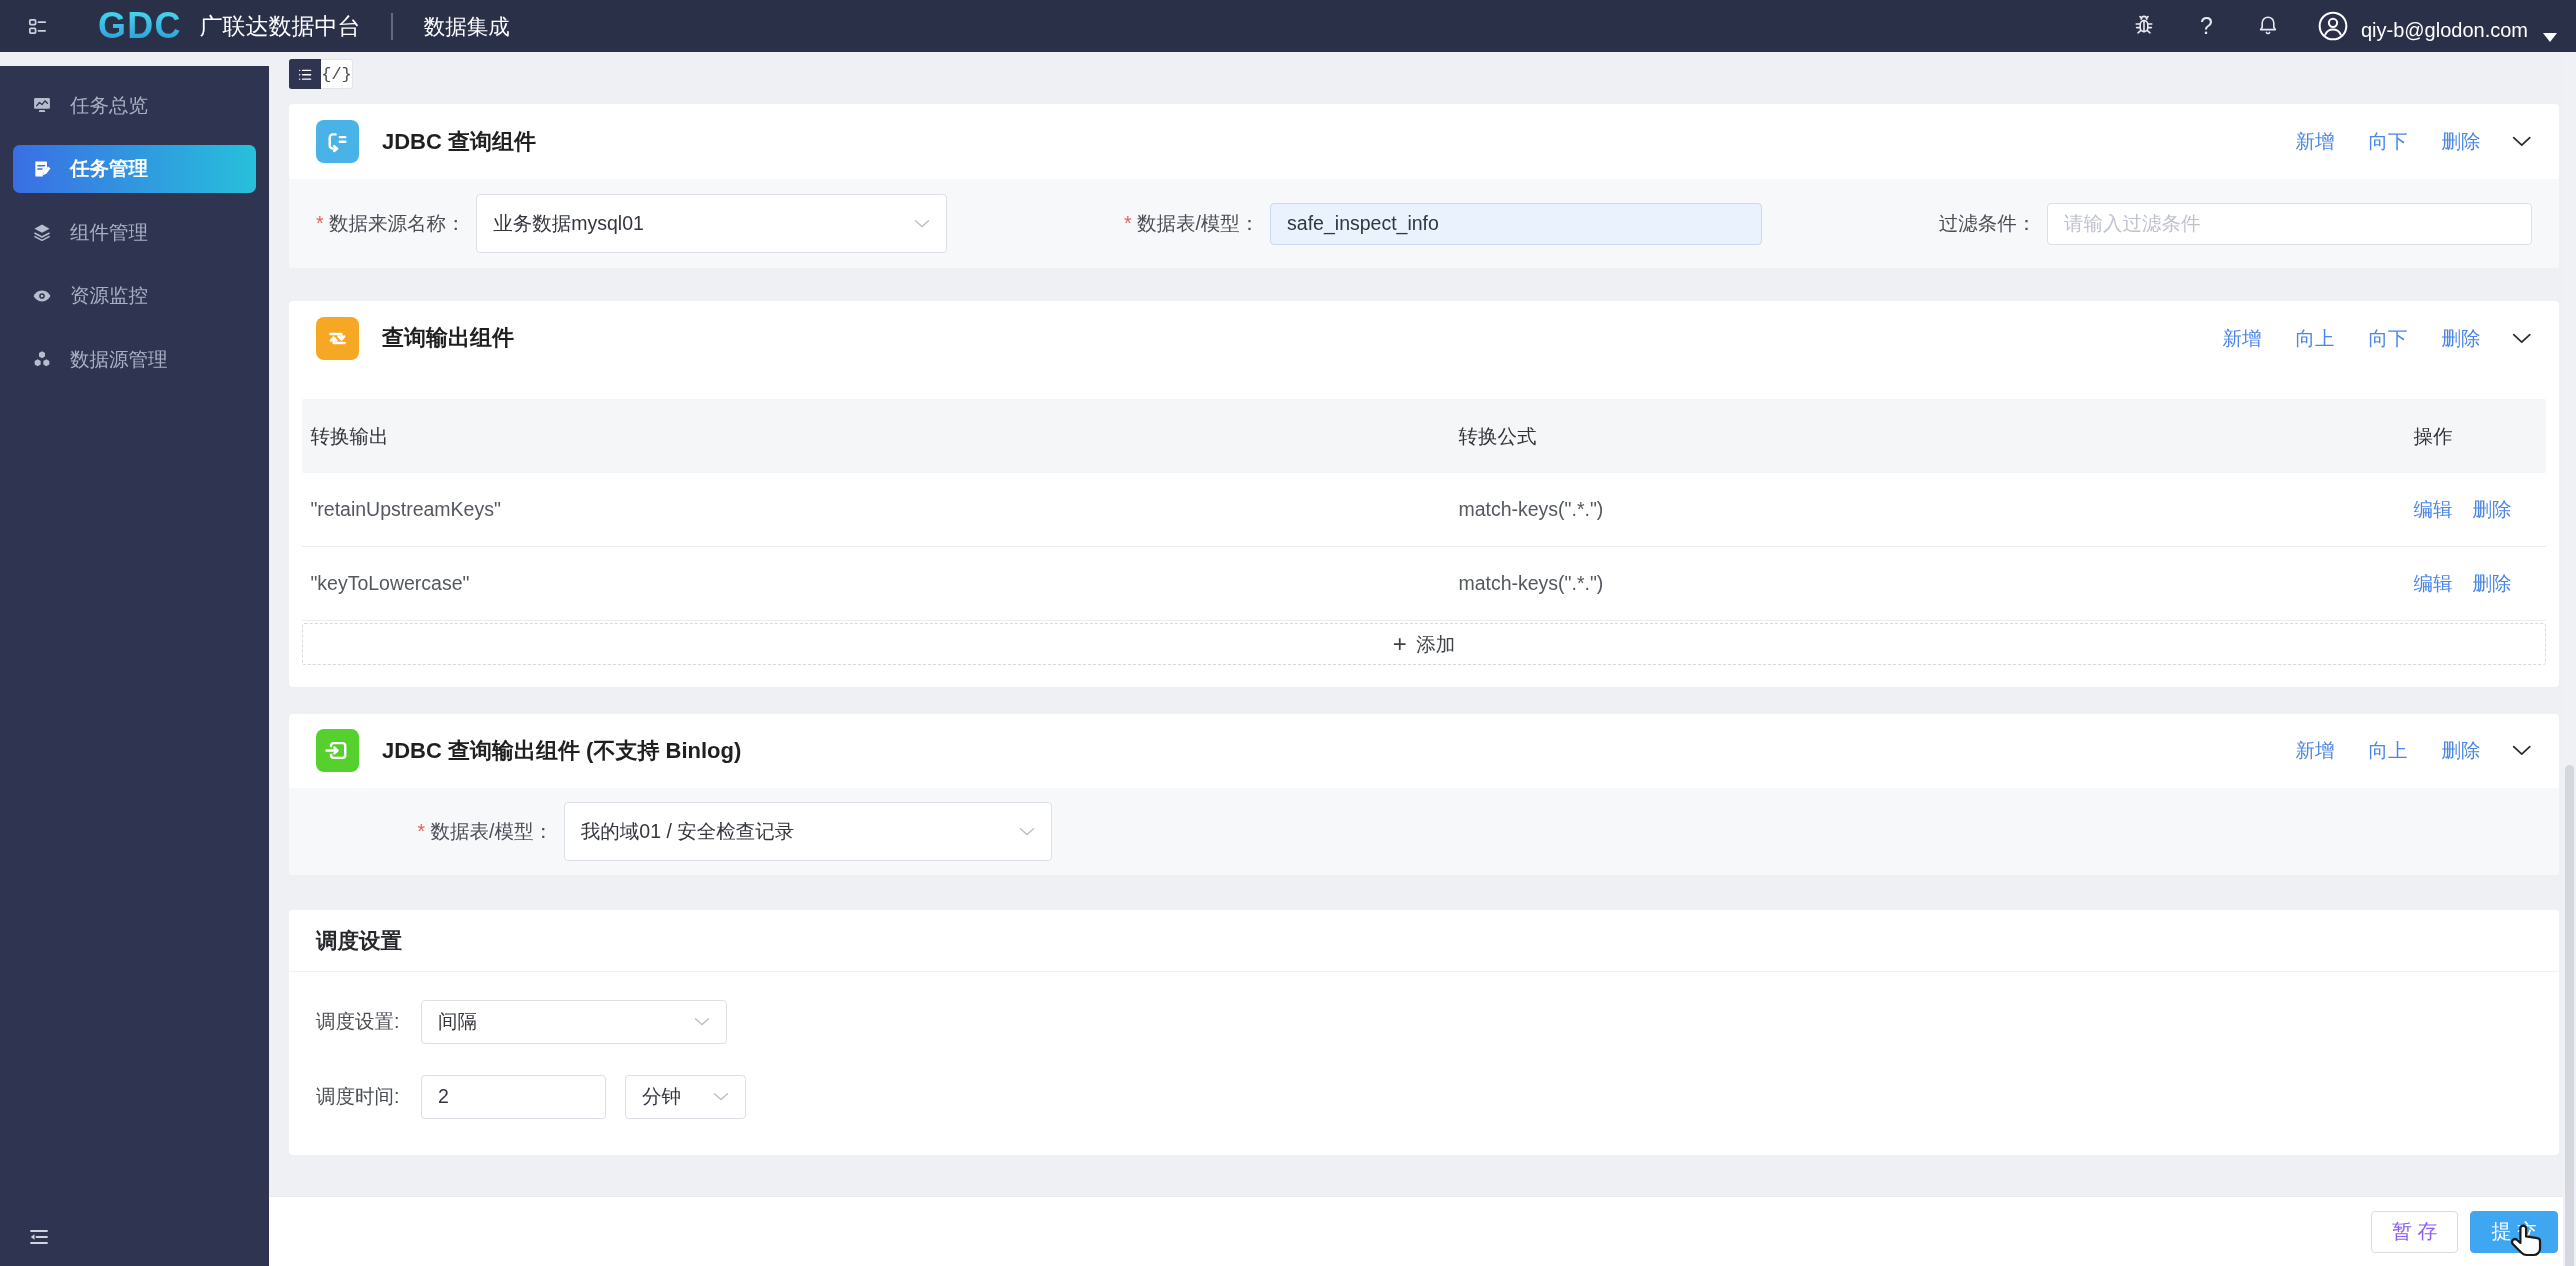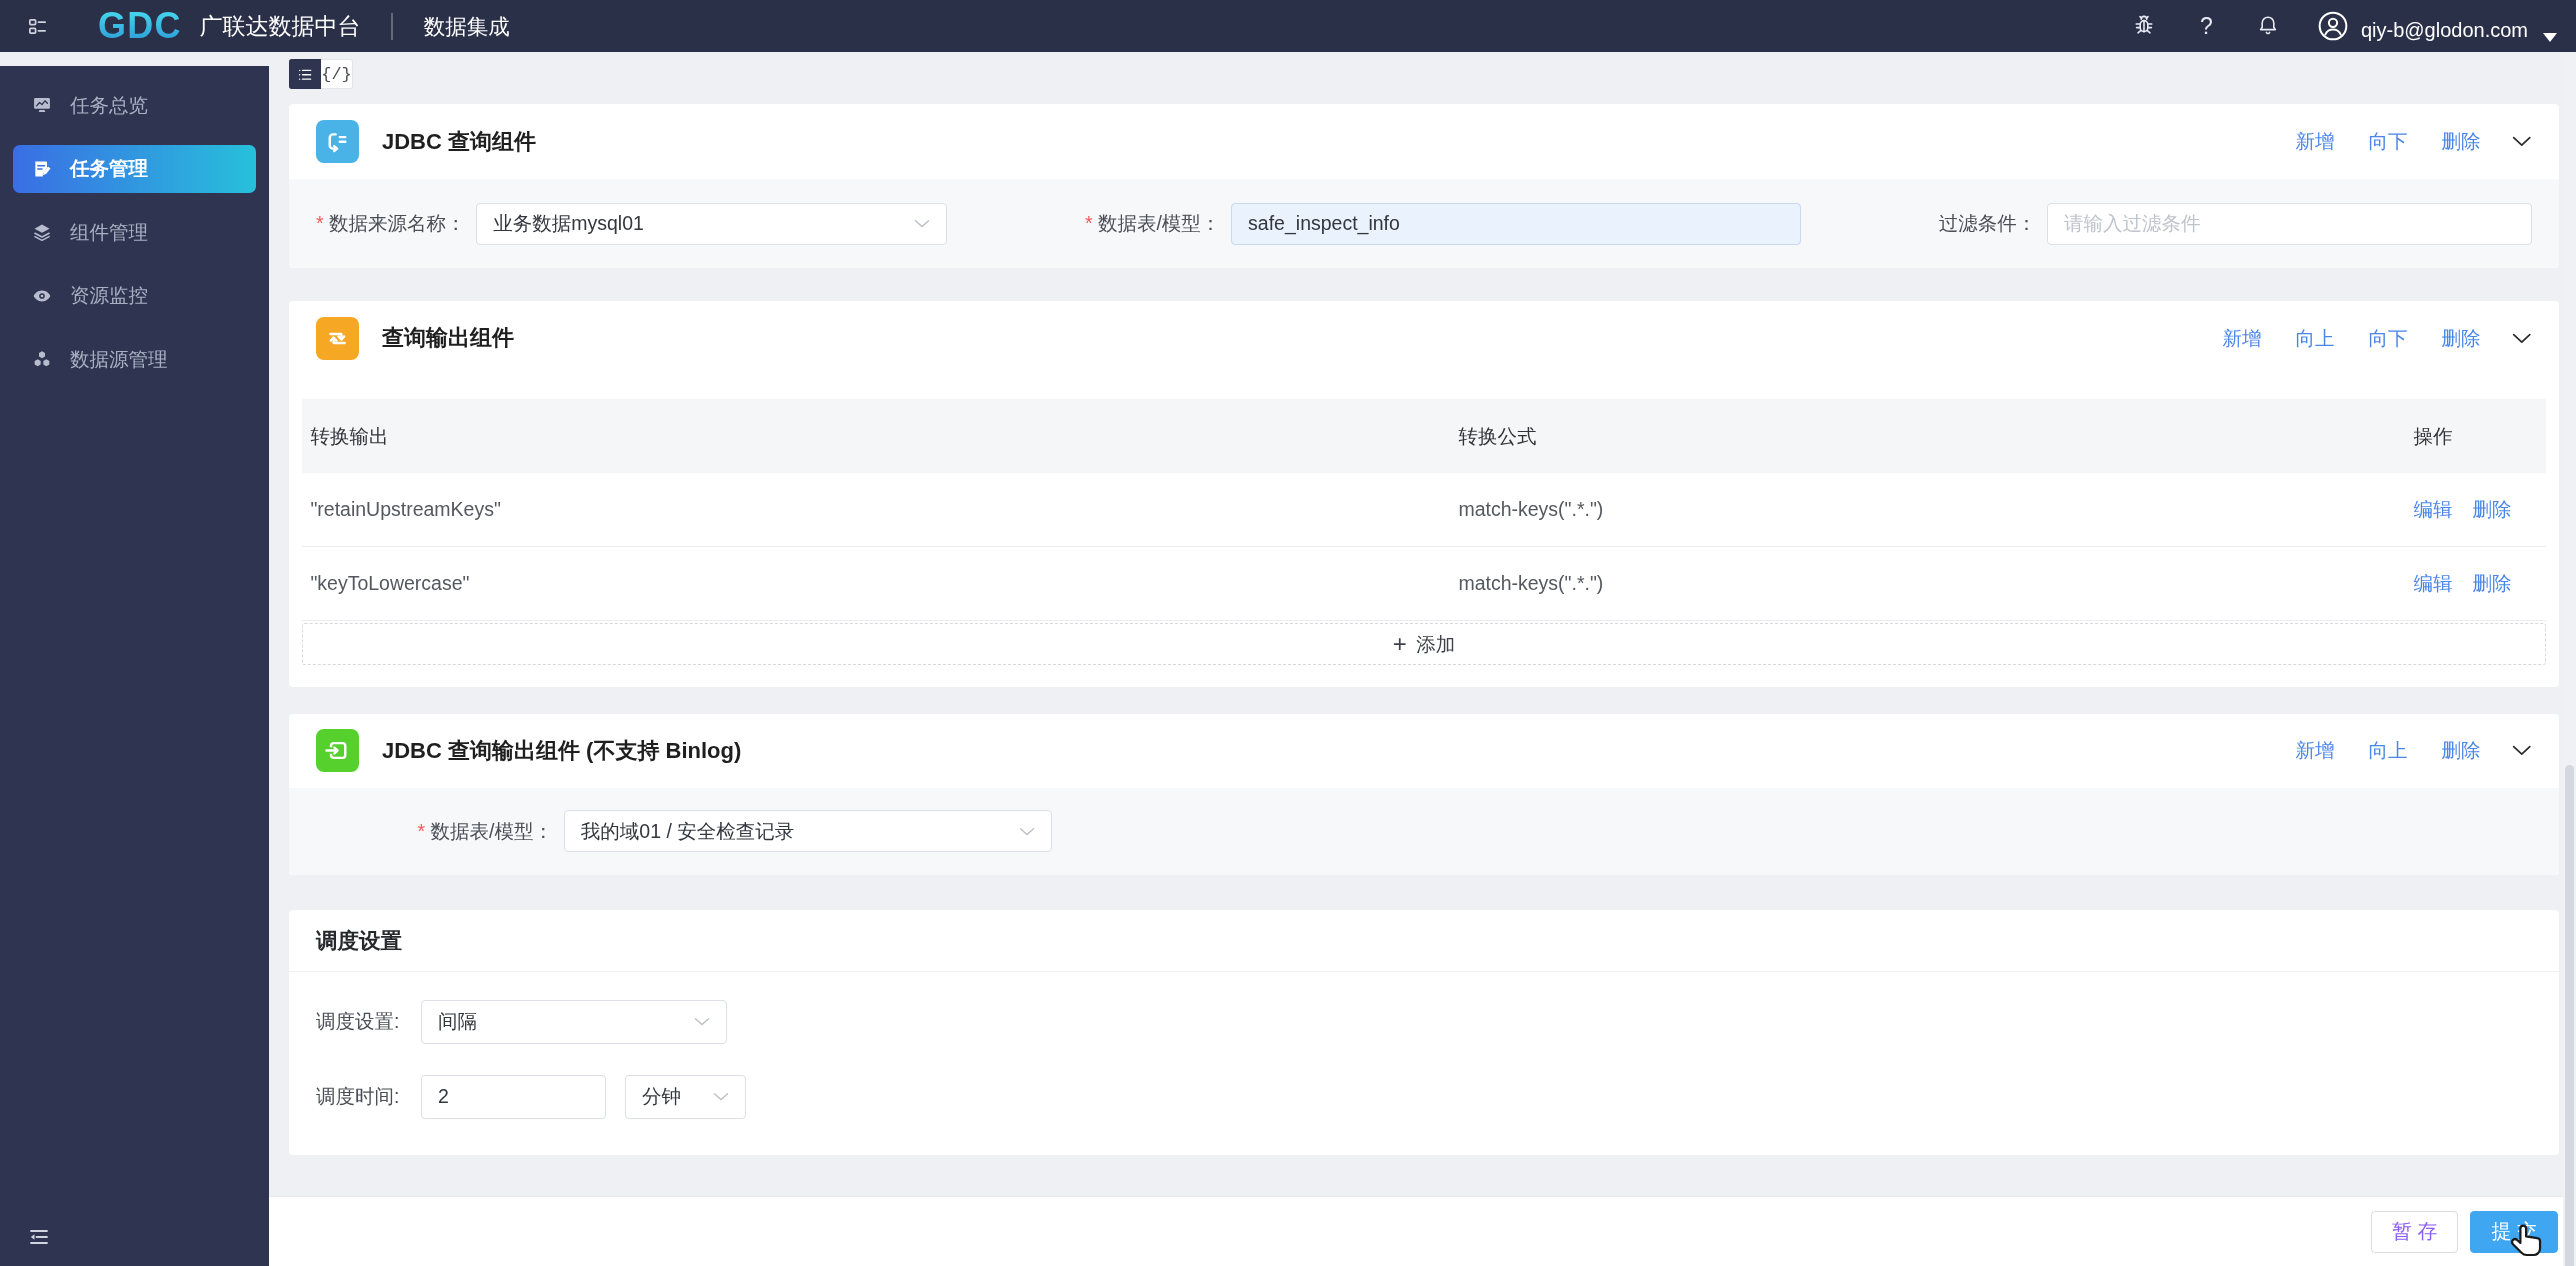--- a/index.html
+++ b/index.html
@@ -52,21 +52,21 @@
   .card-title { font-size:22px; font-weight:700; color:#1f1f1f; margin-left:23px; }
   .head-actions { margin-left:auto; display:flex; align-items:center;justify-content:flex-end; }
   .h-link { color:#4a86e8; font-size:19.5px; margin-left:34px; cursor:pointer; }
   .collapse-btn { margin-left:30px; cursor:pointer; display:flex; align-items:center; }
   .collapse-btn svg { width:21.5px; height:13.4px; stroke:#2b2b2b; }
 
   .card-body-gray { background:#f7f8fa; border-radius:0 0 4px 4px; height:89px; display:flex; align-items:center; padding:0 27px; }
   .field { display:flex; align-items:center; }
   .f-label { font-size:19.5px; color:#4b4f55; white-space:nowrap; }
   .req { color:#f15959; margin-right:5.4px; font-size:19.5px; }
-  .sel-box { height:42px; background:#ffffff; border:1.3px solid #dcdfe6; border-radius:4px; display:flex; align-items:center; padding:0 16px; margin-left:10.8px; cursor:pointer; }
+  .sel-box { height:59px; background:#ffffff; border:1.3px solid #dcdfe6; border-radius:4px; display:flex; align-items:center; padding:0 16px; margin-left:10.8px; cursor:pointer; }
   .sel-value { font-size:19.5px; color:#33373d; flex:1; }
   .sel-box svg { width:16px; height:9.4px; stroke:#b9bec8; flex:0 0 auto; }
   .txt-input { height:42px; border:1.3px solid #dcdfe6; border-radius:4px; background:#ffffff; padding:0 16px; font-size:19.5px; color:#33373d; margin-left:10.8px; outline:none; font-family:"Liberation Sans", sans-serif; }
   .txt-input::placeholder { color:#bfc3cc; }
   .input-hl { background:#e9f2fd; border-color:#c8d9f0; }
 
   .row-between { justify-content:space-between; }
 
   
   .tbl-wrap { padding:24px 13.4px 21.5px 13.4px; }
@@ -99,21 +99,21 @@
   .btn { height:42px; min-width:86px; border-radius:4px; font-size:20px; display:flex; align-items:center; justify-content:center; cursor:pointer; padding:0 20px; }
   .btn-plain { background:#ffffff; border:1.3px solid #d9dce1; color:#8b5cf6;padding-left:20px; }
   .btn-primary { background:#3fa6f2; border:1.3px solid #3fa6f2; color:#ffffff; margin-left:12px; }
 
   
   .scroll-track { position:absolute; top:52px; right:0; bottom:0; width:13.4px; background:#f0f1f4; z-index:7; }
   .scroll-thumb { position:absolute; right:2px; width:9.4px; top:713px; height:545px; border-radius:4.7px; background:#d4d7de; }
 
   .cursor-hand { position:absolute; left:2509px; top:1223px; width:38px; height:38px; z-index:9; pointer-events:none; }
 
-  .w700 { width:471px; } .w720 { width:570px; } .w722 { width:485px; } .w726 { width:488px; }
+  .w700 { width:471px; } .w720 { width:492px; } .w722 { width:485px; } .w726 { width:488px; }
 </style>
 </head>
 <body>
 
 <div class="page">
 
   <header class="header">
     <div class="hamburger">
       <svg viewBox="0 0 24 24" fill="none" stroke-width="1.8" stroke-linecap="round">
         <rect x="4" y="5" width="6" height="5" rx="1"></rect>

